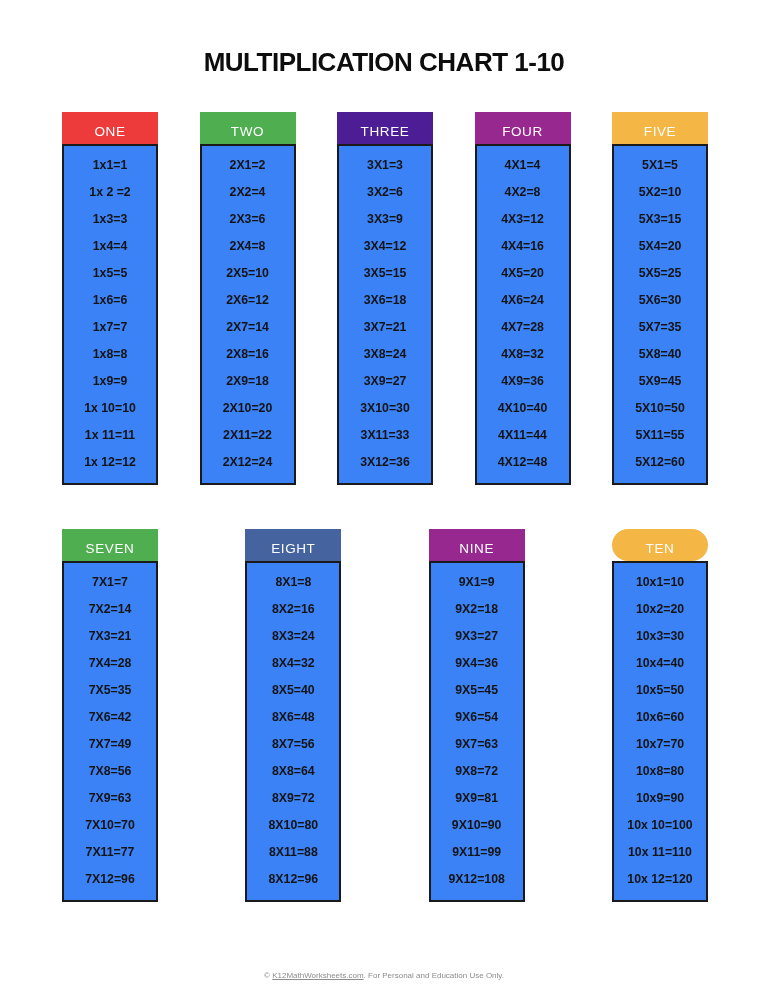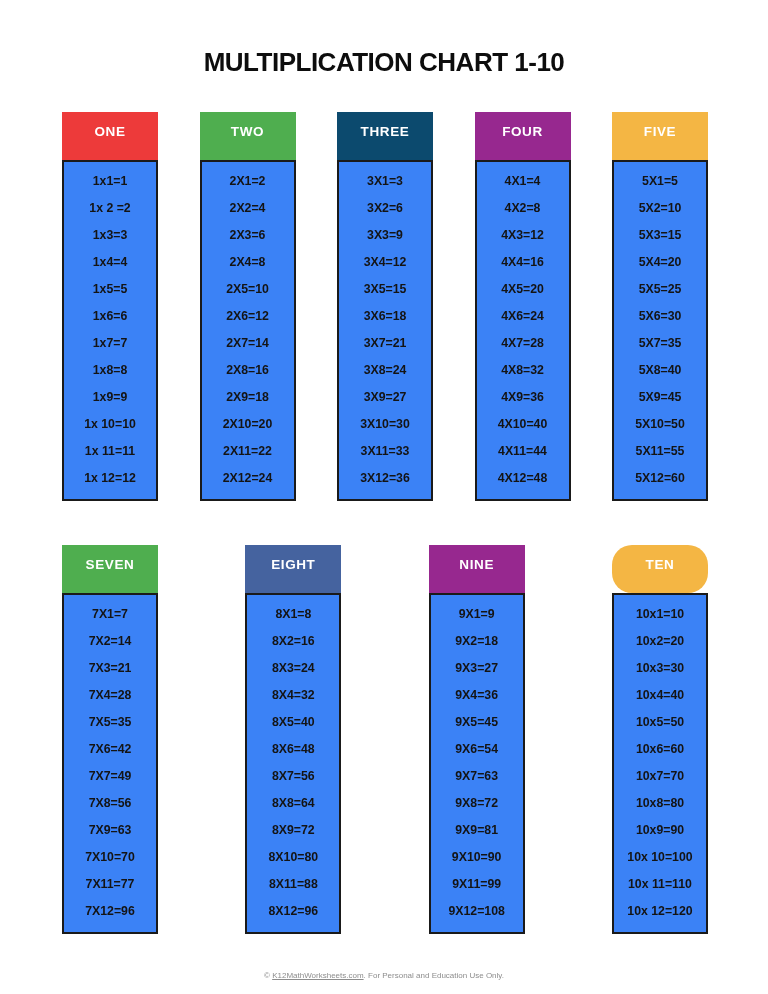--- a/index.html
+++ b/index.html
@@ -40,26 +40,26 @@
     align-items: flex-start;
   }
   .row + .row {
     margin-top: 44px;
   }
   .table-card {
     width: 96px;
     box-sizing: border-box;
   }
   .table-header {
-    height: 48px;
+    height: 32px;
     line-height: 40px;
     text-align: center;
     color: #ffffff;
     font-size: 13.5px;
-    font-weight: bold;
+    font-weight: normal;
     letter-spacing: 0.6px;
     box-sizing: border-box;
   }
   .table-body {
     border: 2px solid #1a1a1a;
     background: #3b82f6;
     box-sizing: border-box;
     padding: 6px 0 7px 0;
   }
   .fact {
@@ -123,21 +123,21 @@
             <div class="fact">2X6=12</div>
             <div class="fact">2X7=14</div>
             <div class="fact">2X8=16</div>
             <div class="fact">2X9=18</div>
             <div class="fact">2X10=20</div>
             <div class="fact">2X11=22</div>
             <div class="fact">2X12=24</div>
           </div>
         </div>
         <div class="table-card">
-          <div class="table-header" style="background: #0c4a6e;">THREE</div>
+          <div class="table-header" style="background: #4c1d95;">THREE</div>
           <div class="table-body">
             <div class="fact">3X1=3</div>
             <div class="fact">3X2=6</div>
             <div class="fact">3X3=9</div>
             <div class="fact">3X4=12</div>
             <div class="fact">3X5=15</div>
             <div class="fact">3X6=18</div>
             <div class="fact">3X7=21</div>
             <div class="fact">3X8=24</div>
             <div class="fact">3X9=27</div>

